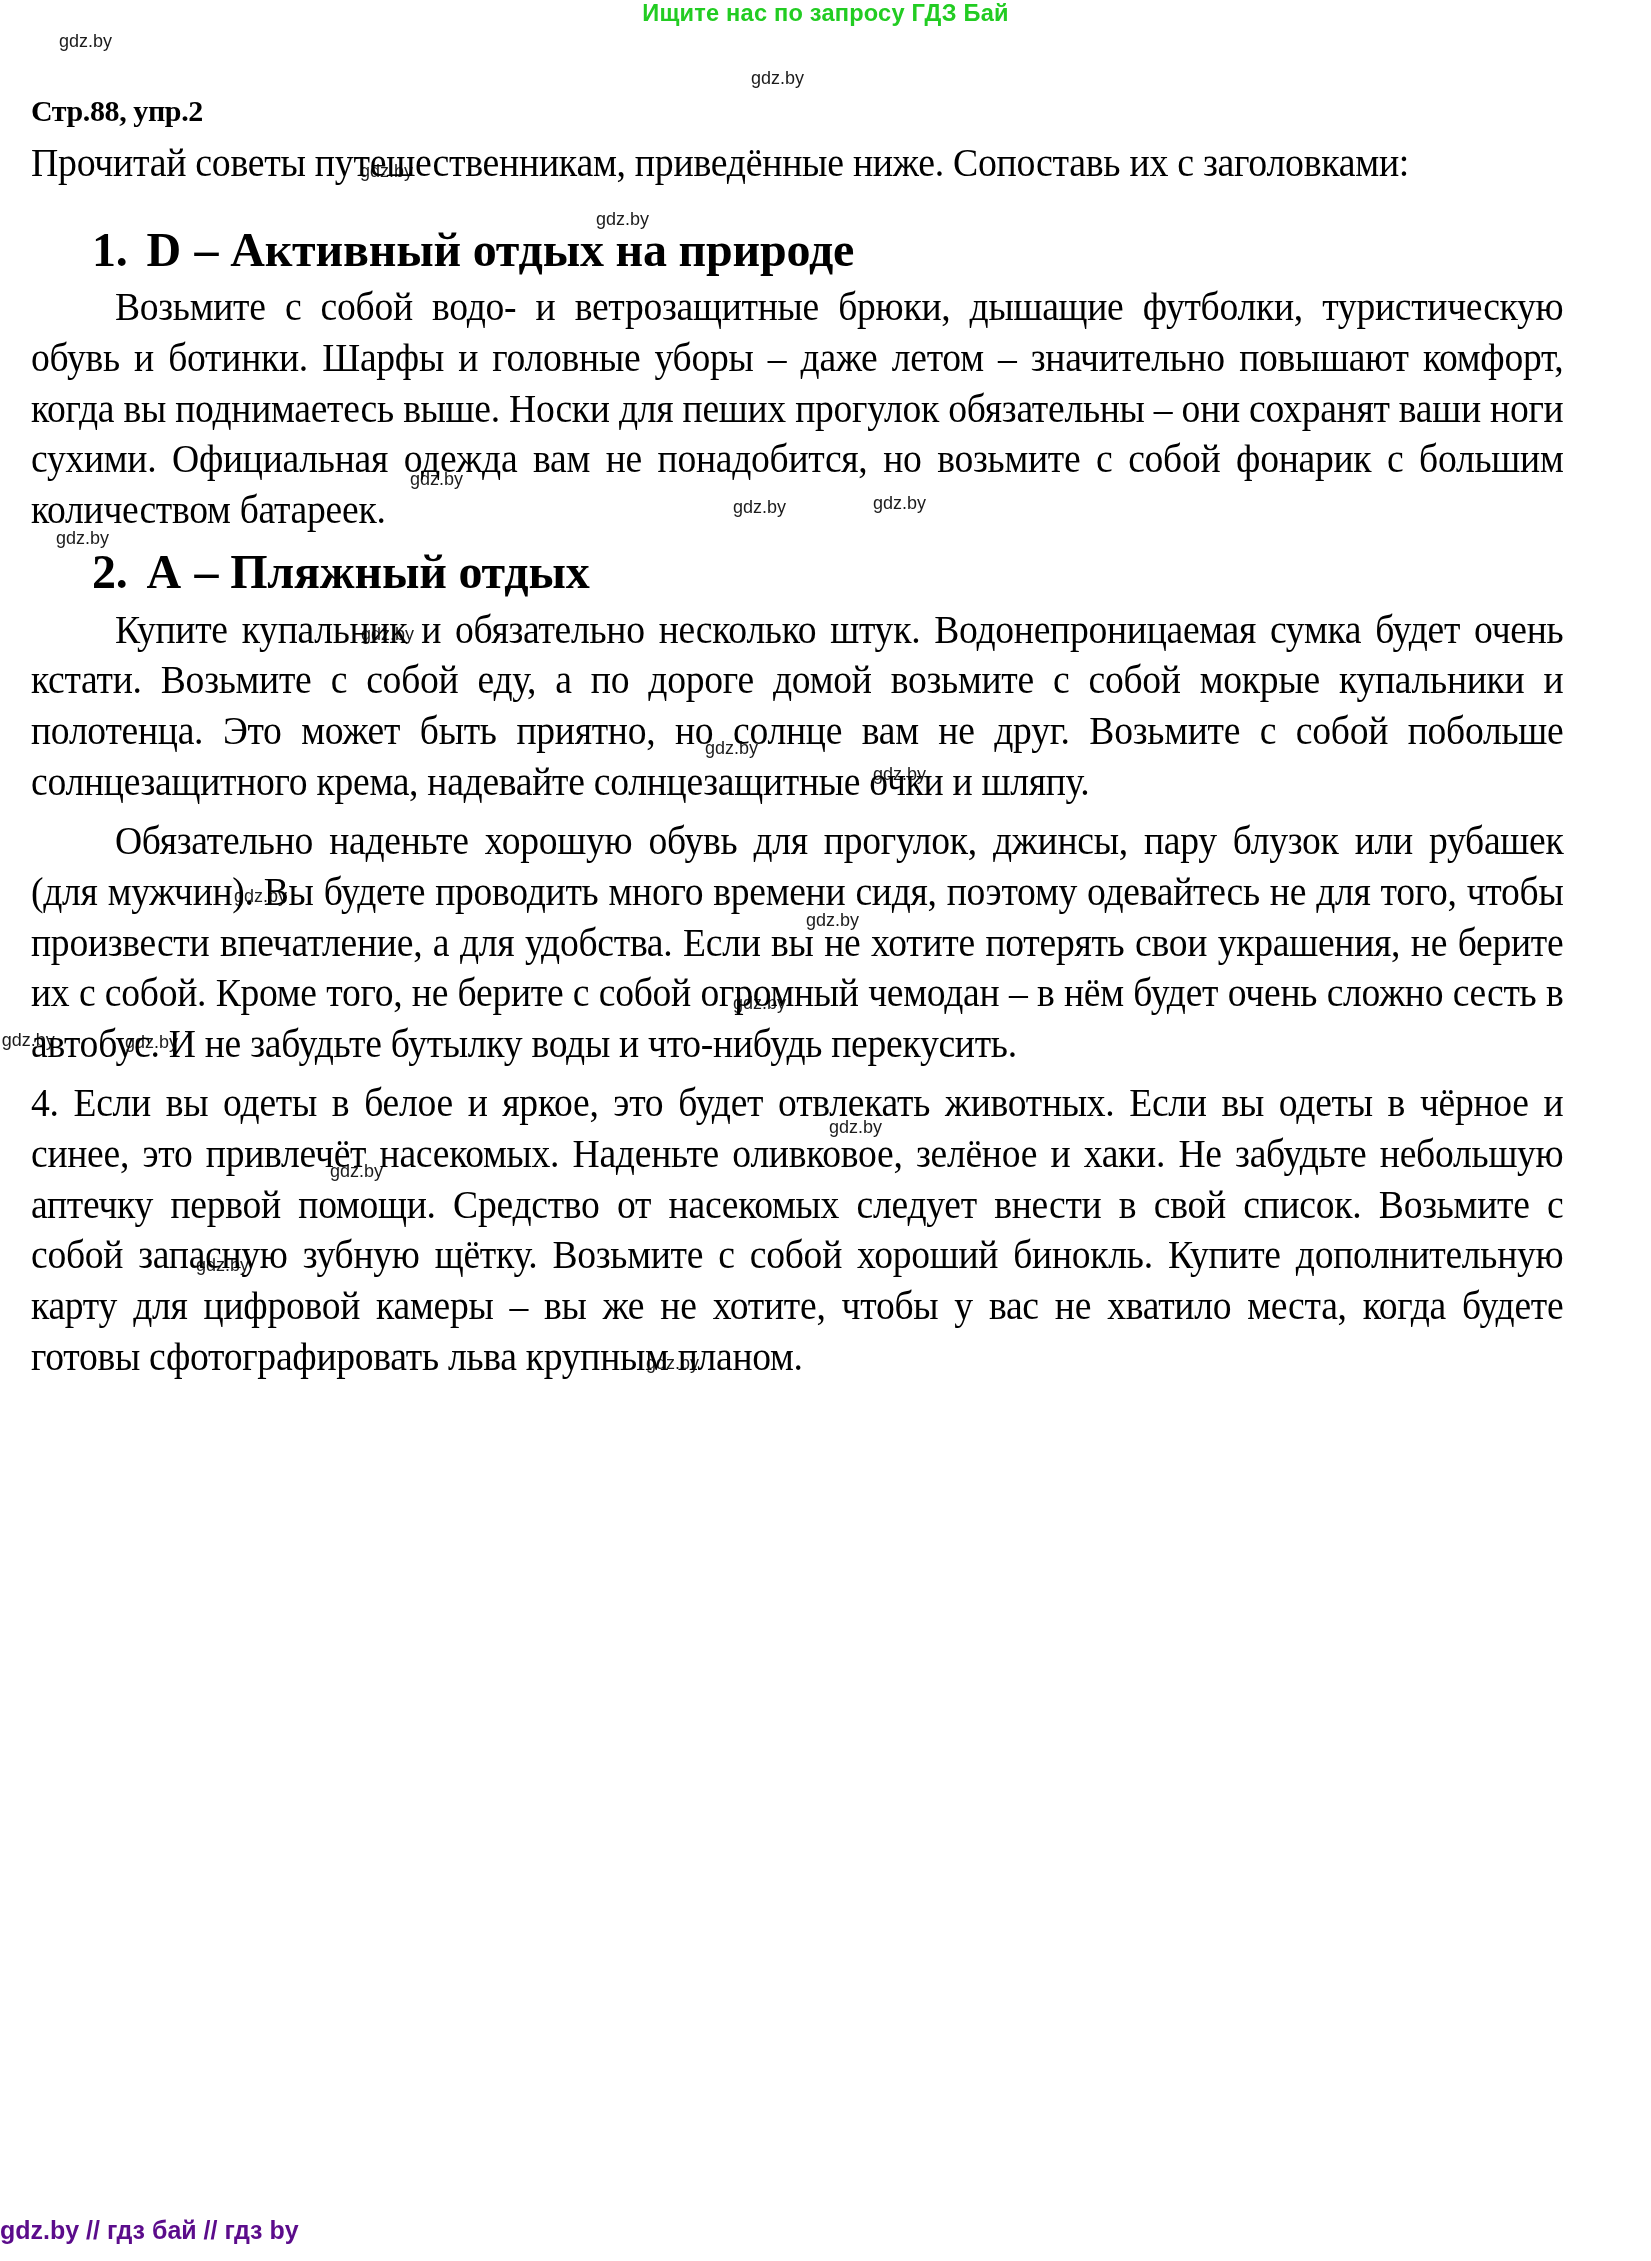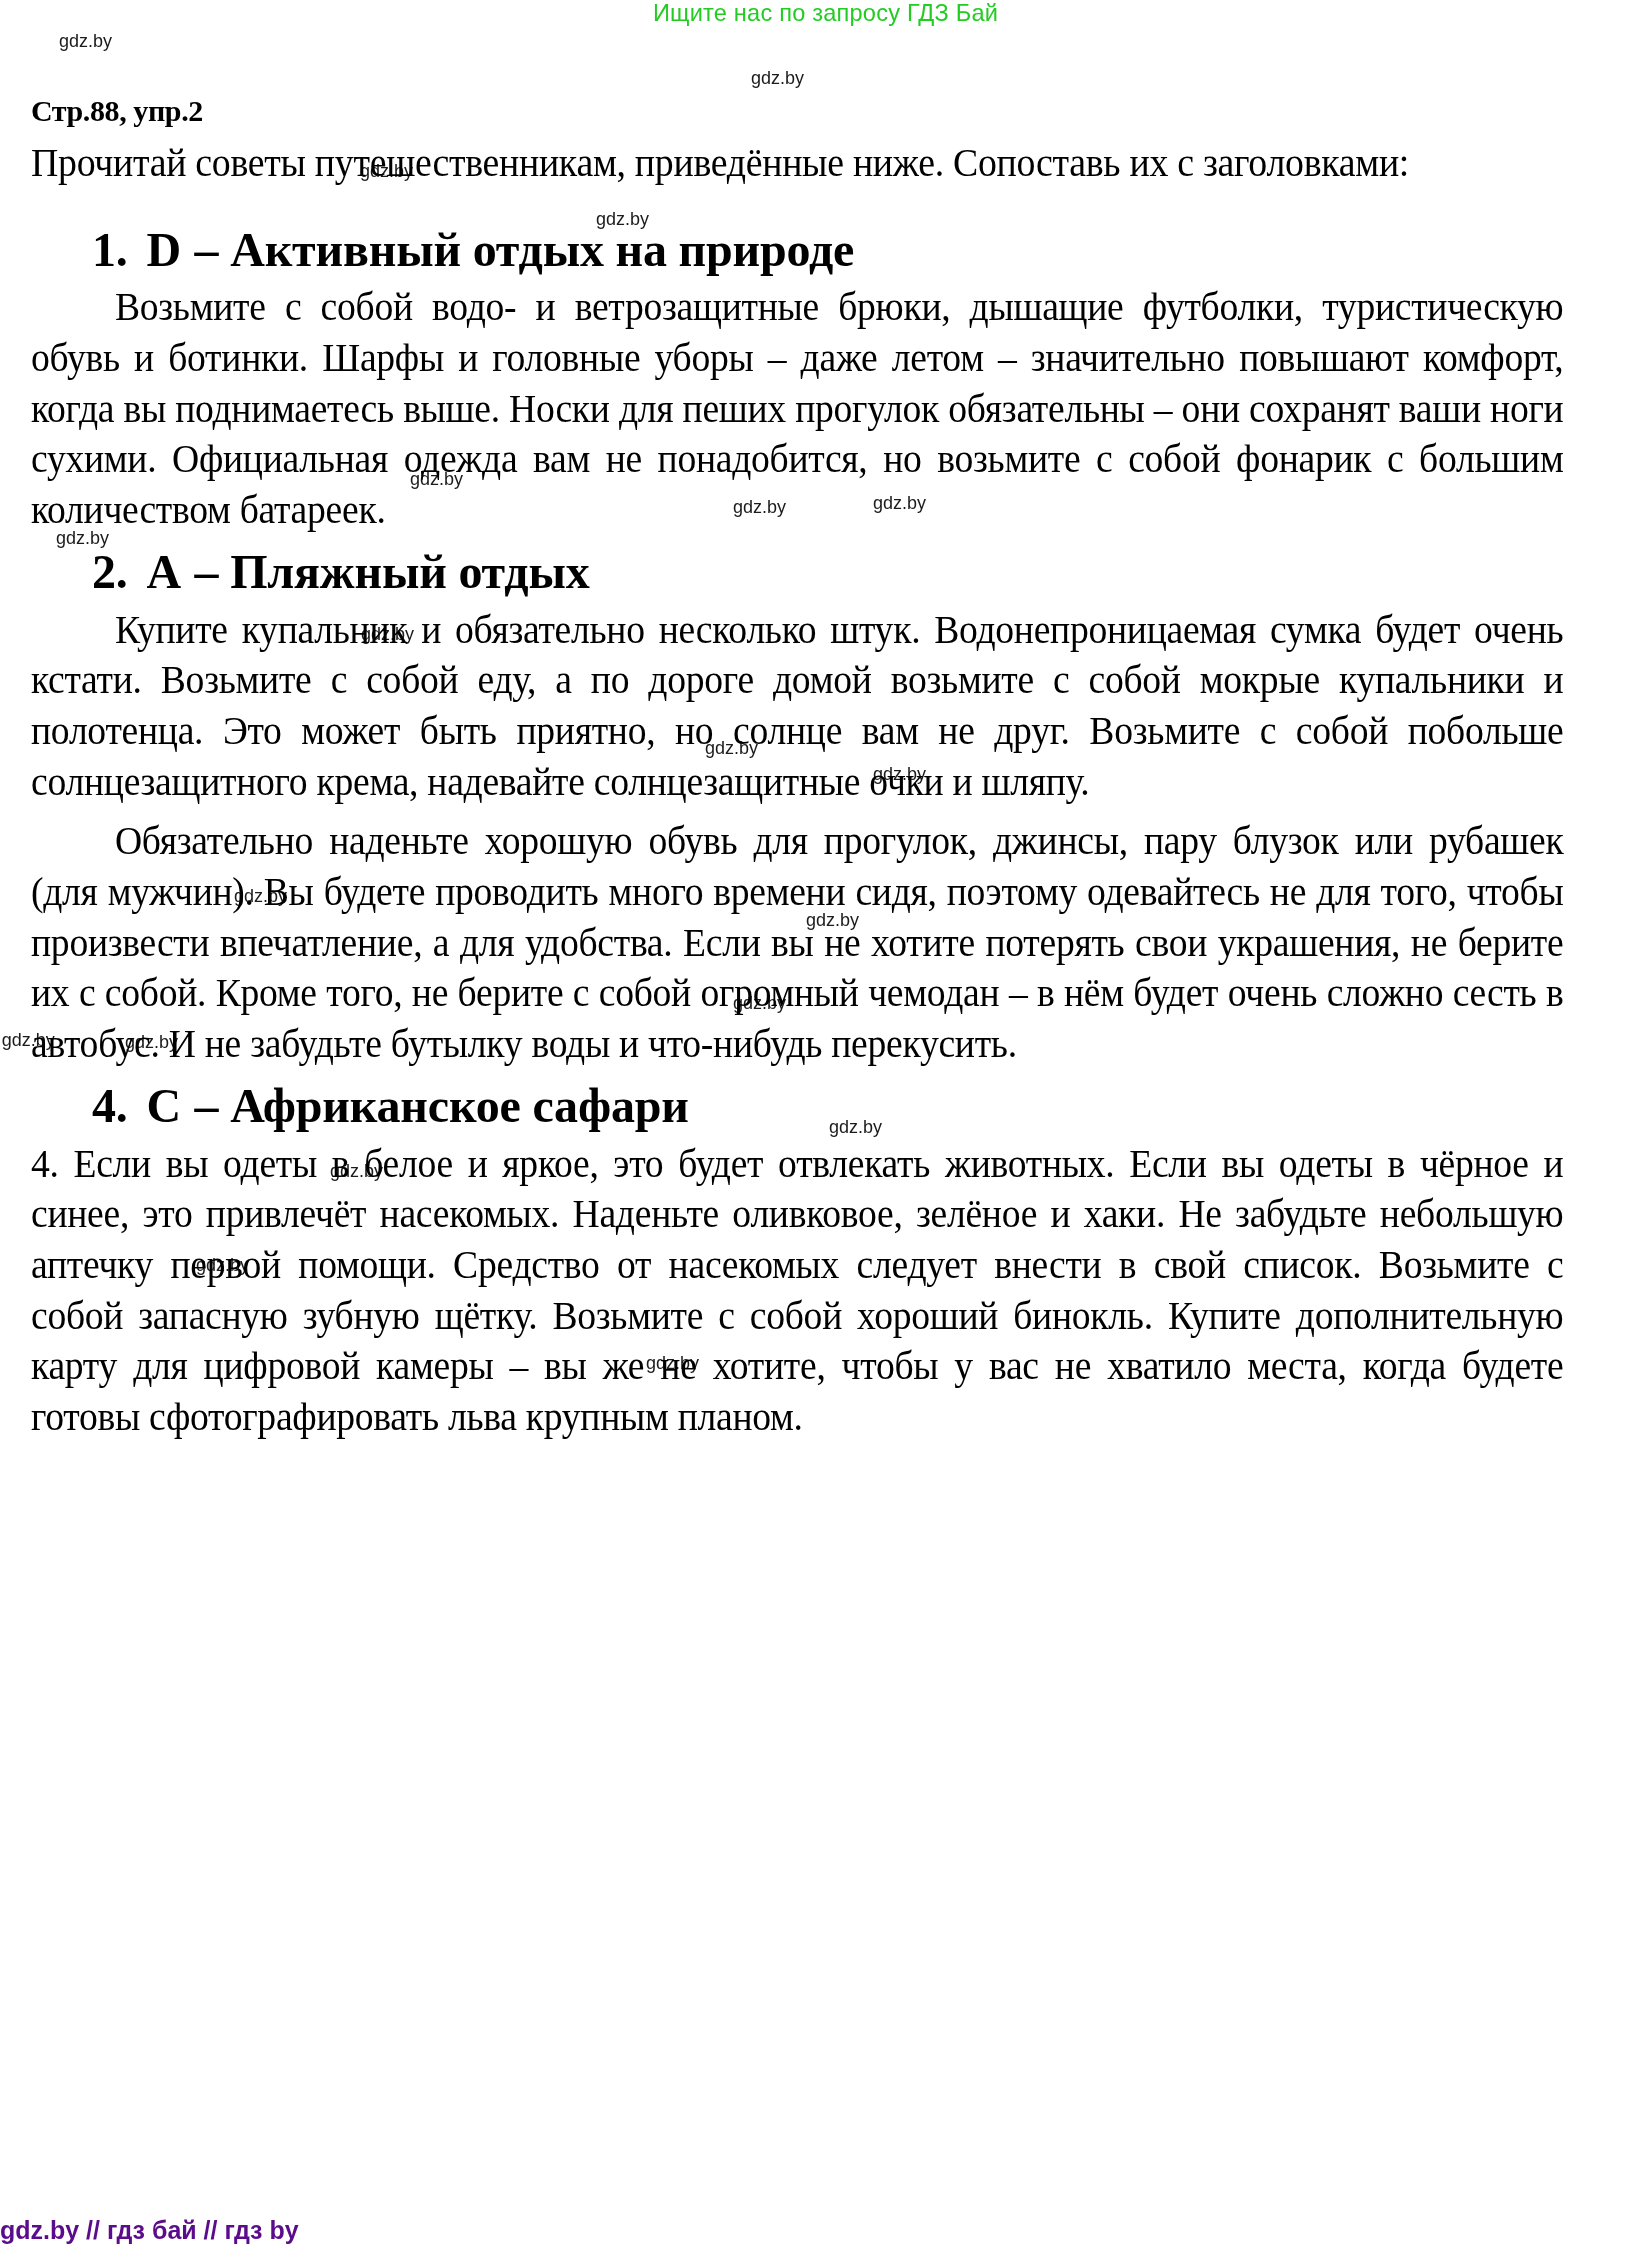--- a/index.html
+++ b/index.html
@@ -12,21 +12,21 @@
     overflow:hidden;
   }
 
   
   .promo {
     position:absolute;
     top:0px; left:0; width:100%;
     text-align:center;
     font-family:"Liberation Sans", sans-serif;
     font-size:23.6px;
-    font-weight:400;
+    font-weight:700;
     color:#22CC22;
     letter-spacing:0.2px;
     white-space:nowrap;
   }
 
   
   .page {
     position:absolute;
     left:31px; top:96px;
     width:1588px;
@@ -147,22 +147,19 @@
       <span class="num">2.</span><span class="lbl">A</span> <span>–</span> <span>Пляжный отдых</span>
     </div>
     <div class="body-par indent">Купите купальник и обязательно несколько штук. Водонепроницаемая сумка будет очень кстати. Возьмите с собой еду, а по дороге домой возьмите с собой мокрые купальники и полотенца. Это может быть приятно, но солнце вам не друг. Возьмите с собой побольше солнцезащитного крема, надевайте солнцезащитные очки и шляпу.</div>
   </div>
 
   <div class="sect">
     <div class="body-par indent">Обязательно наденьте хорошую обувь для прогулок, джинсы, пару блузок или  рубашек (для мужчин). Вы будете проводить много времени сидя, поэтому одевайтесь не для того, чтобы произвести впечатление, а для удобства. Если вы не хотите потерять свои украшения, не берите их с собой. Кроме того, не берите с собой огромный чемодан – в нём будет очень сложно сесть в автобус. И не забудьте бутылку воды и что-нибудь перекусить.</div>
   </div>
 
   <div class="sect">
-    <div class="sect-head">
-      <span class="num">4.</span><span class="lbl">C</span> <span>–</span> <span>Африканское сафари</span>
-    </div>
     <div class="body-par">4. Если вы одеты в белое и яркое, это будет отвлекать животных. Если вы одеты в чёрное и синее, это привлечёт насекомых. Наденьте оливковое, зелёное и хаки. Не забудьте небольшую аптечку первой помощи. Средство от насекомых следует внести в свой список. Возьмите с собой запасную зубную щётку. Возьмите с собой хороший бинокль. Купите дополнительную карту для цифровой камеры – вы же не хотите, чтобы у вас не хватило места, когда будете готовы сфотографировать льва крупным планом.</div>
   </div>
 
 </div>
 
 <div class="footer" style="color: rgb(91, 12, 139);">gdz.by  //  гдз бай  //  гдз by</div>
 
 
 </body></html>

